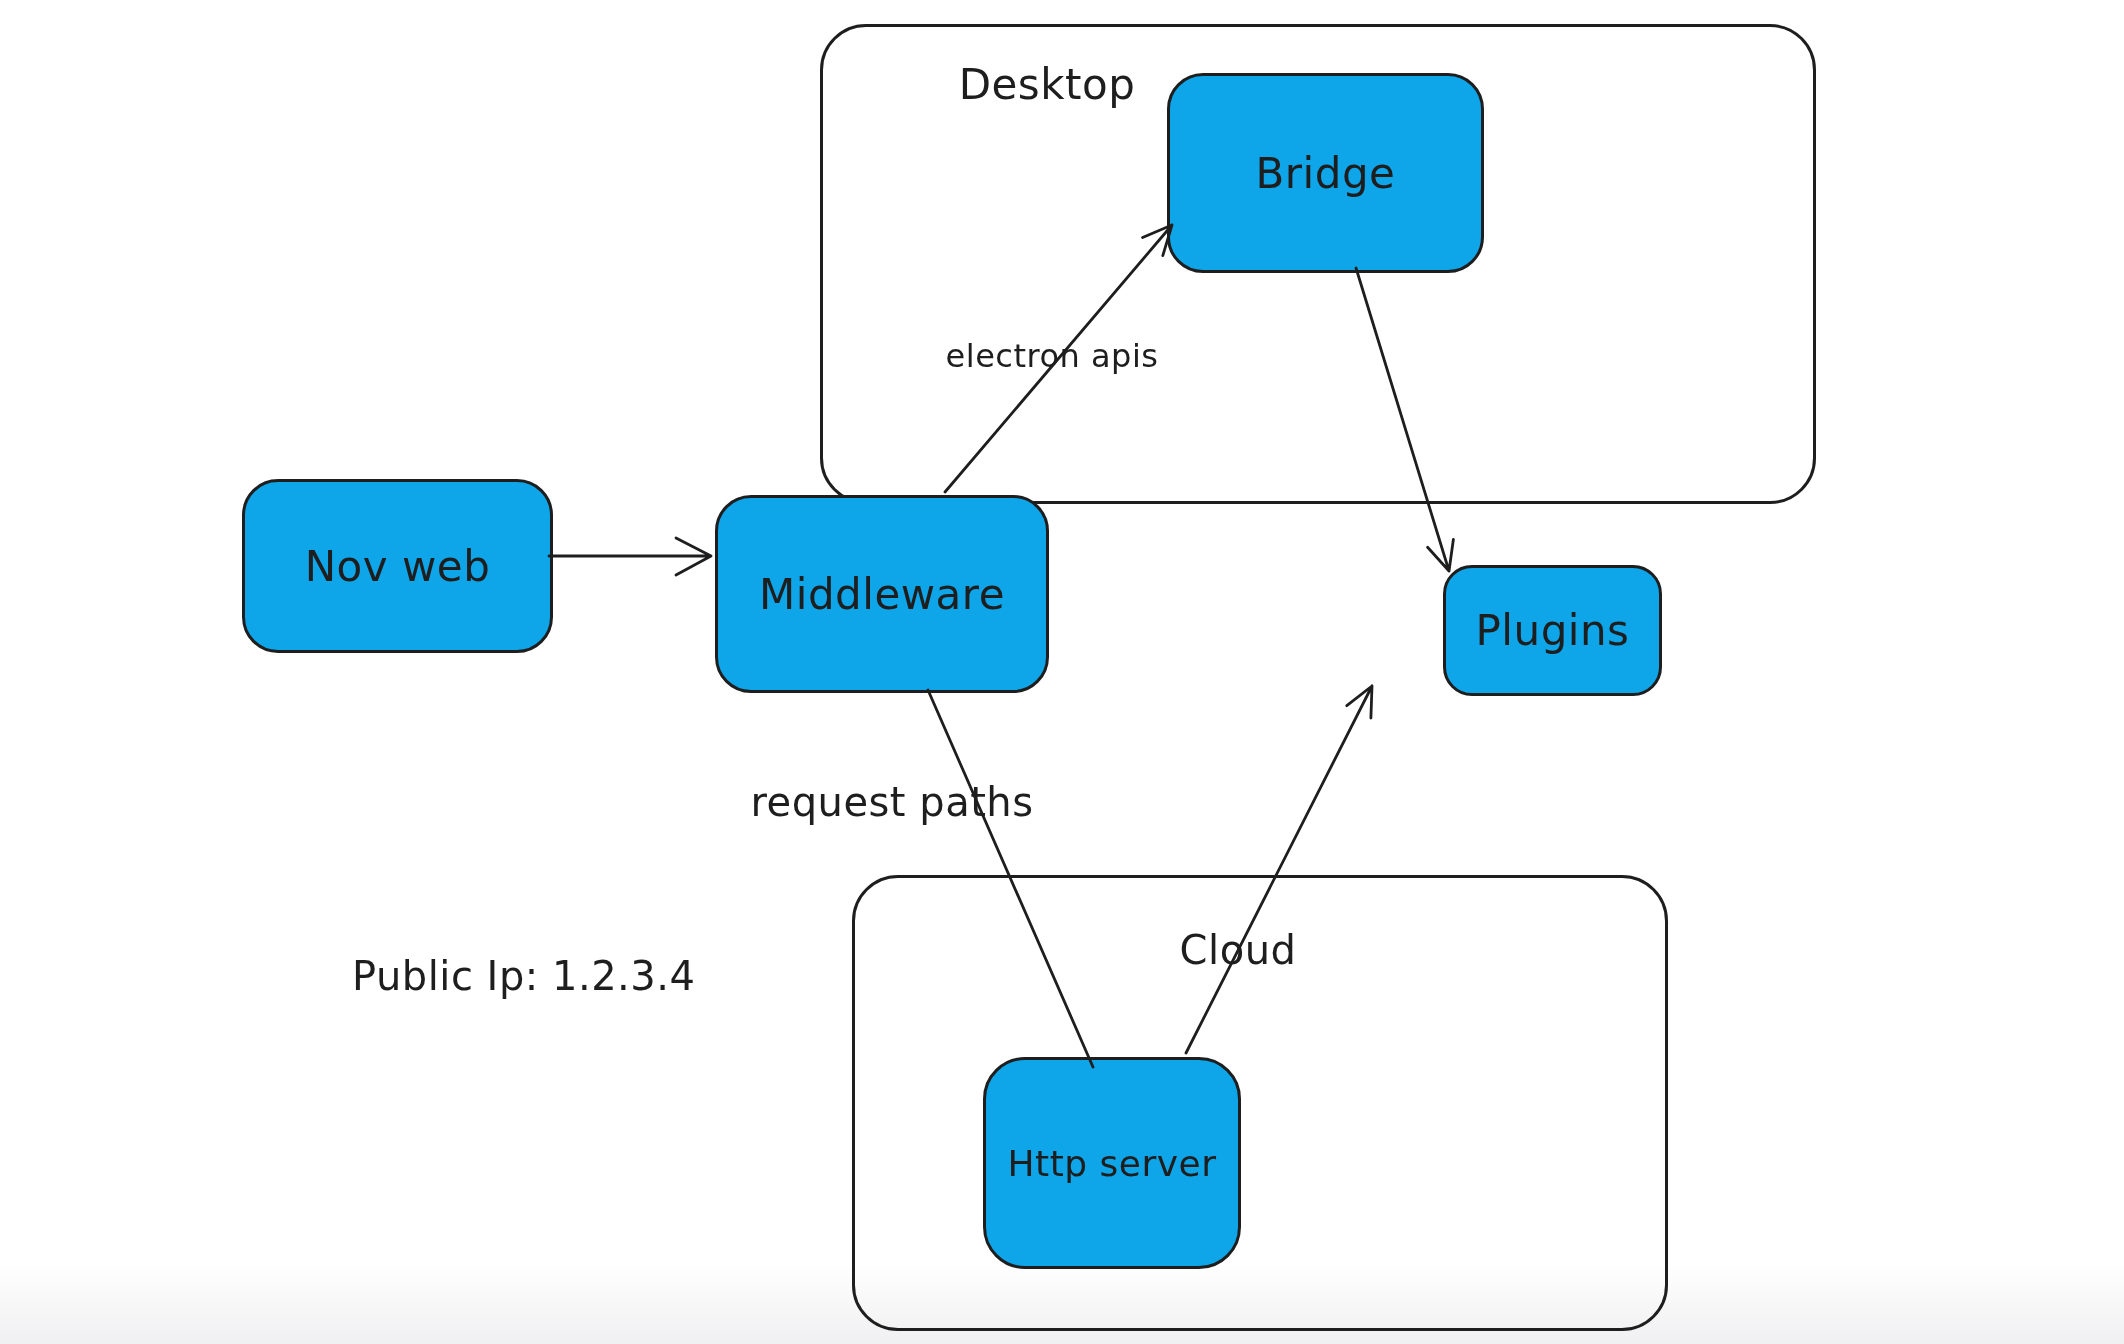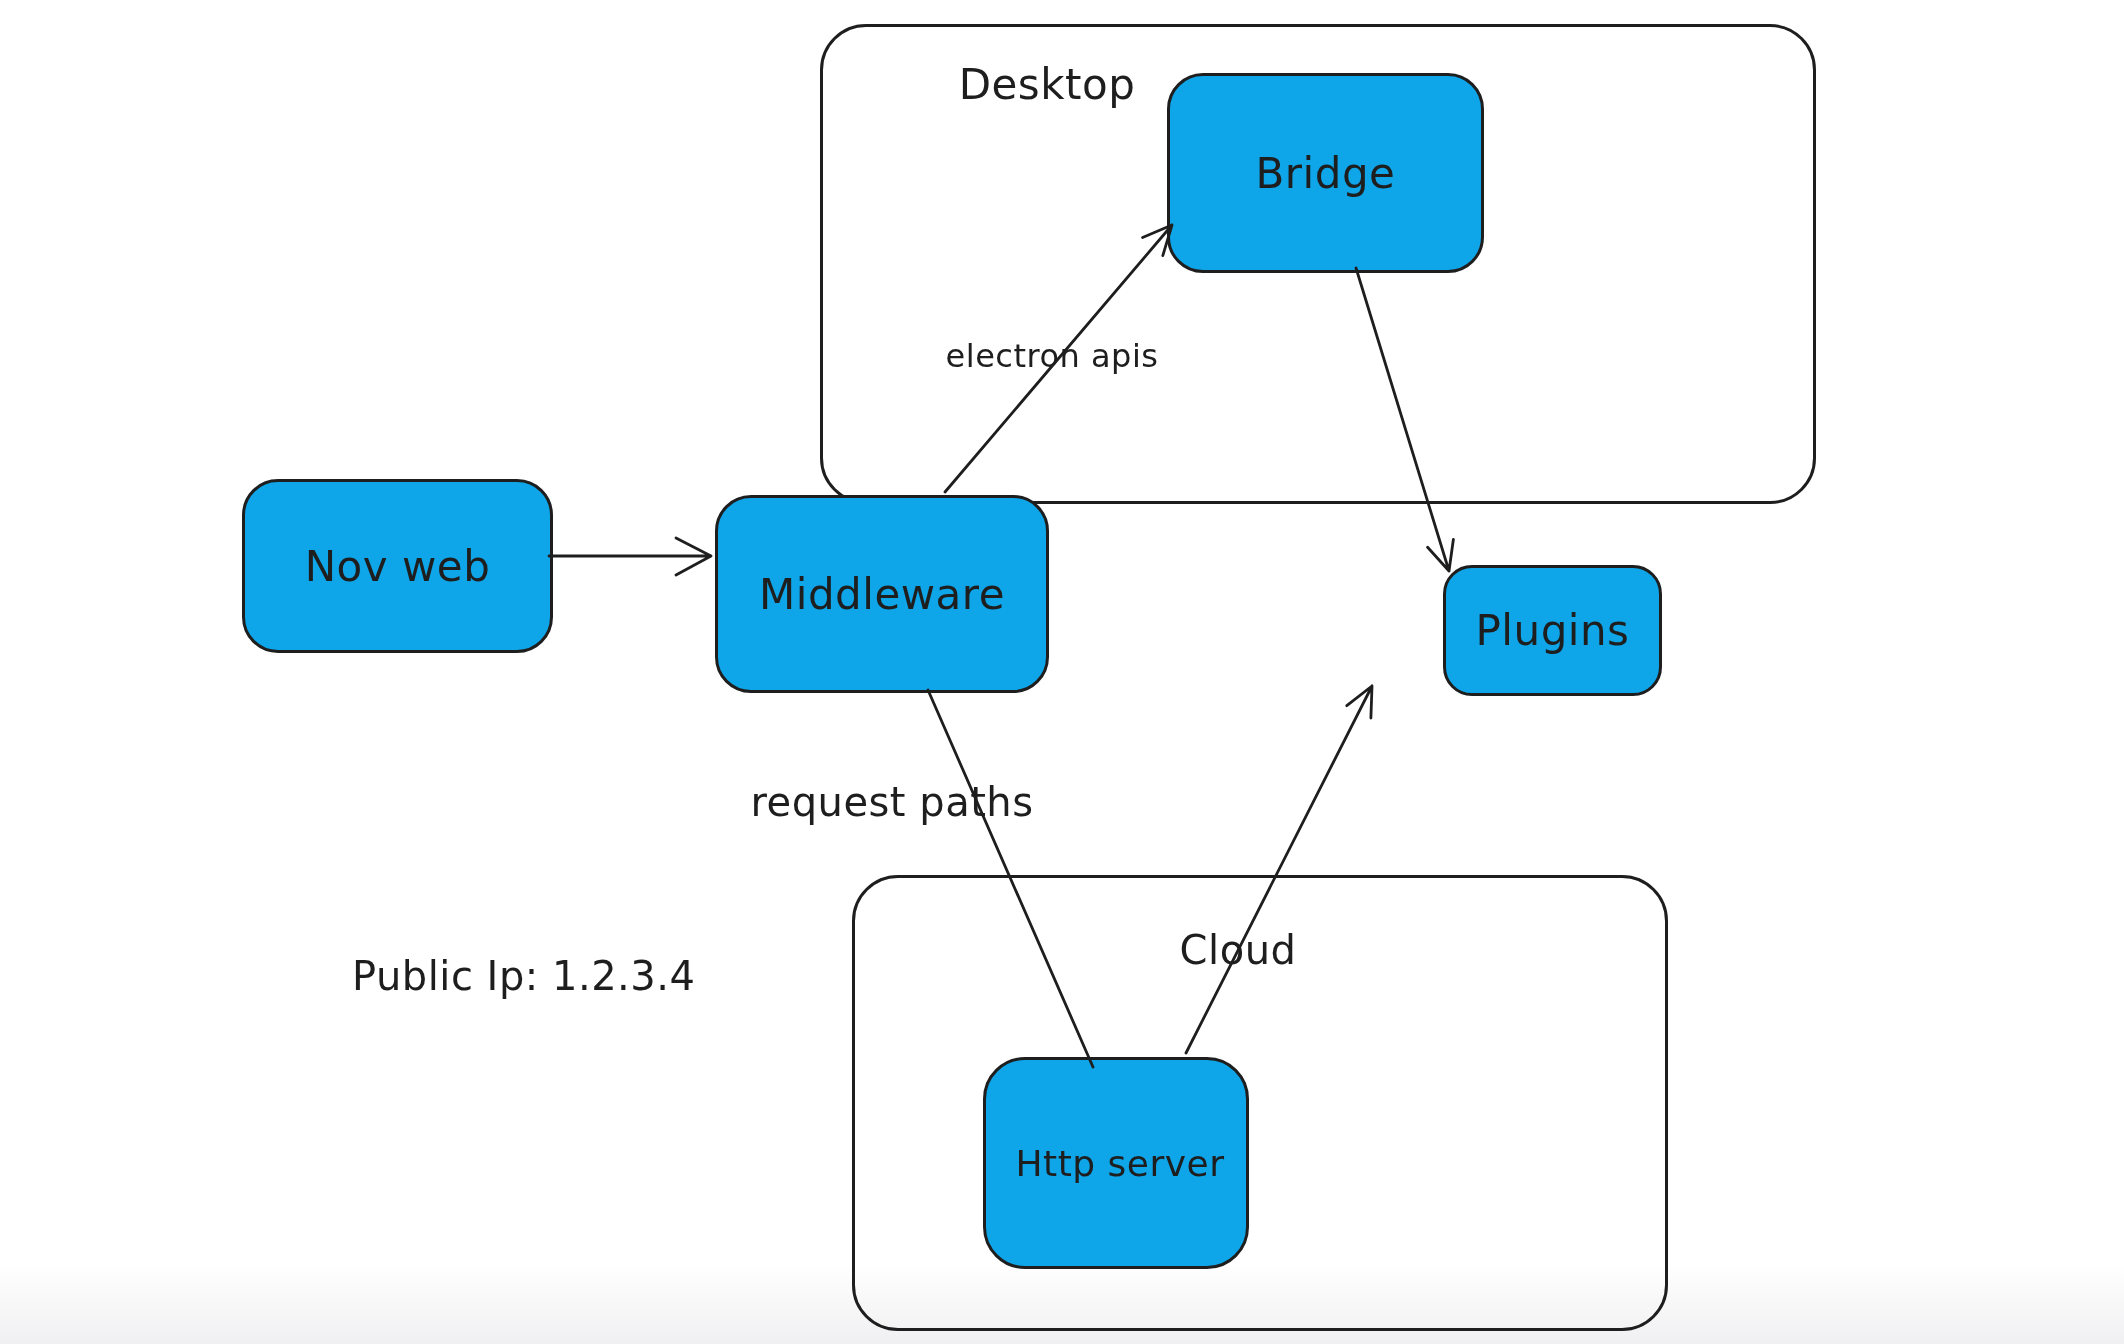--- a/index.html
+++ b/index.html
@@ -19,21 +19,21 @@
   
   .node{
     position:absolute;border:3px solid #1e1e1e;border-radius:36px;background:#0ea5e9;
     display:flex;align-items:center;justify-content:center;
     font-size:42px;white-space:nowrap;letter-spacing:0.5px;
   }
   #node-jan-web{left:242px;top:479px;width:305px;height:168px;}
   #node-middleware{left:715px;top:495px;width:328px;height:192px;}
   #node-bridge{left:1167px;top:73px;width:311px;height:194px;}
   #node-plugins{left:1419px;top:565px;width:213px;height:125px;border-radius:29px;margin-left:24px;}
-  #node-http-server{left:983px;top:1057px;width:252px;height:206px;border-radius:42px;font-size:36px;padding-left:8px;}
+  #node-http-server{left:983px;top:1057px;width:252px;height:206px;border-radius:42px;font-size:36px;}
   
   svg.layer{pointer-events:none;}
   svg path{stroke:#1e1e1e;stroke-width:2.8;fill:none;stroke-linecap:round;stroke-linejoin:round;}
   
   .float-label{
     position:absolute;display:flex;align-items:center;justify-content:center;
     white-space:nowrap;letter-spacing:0.5px;
   }
   #label-desktop{left:927px;top:56px;width:240px;height:56px;font-size:42px;}
   #label-cloud{left:1138px;top:924px;width:200px;height:52px;font-size:40px;}

